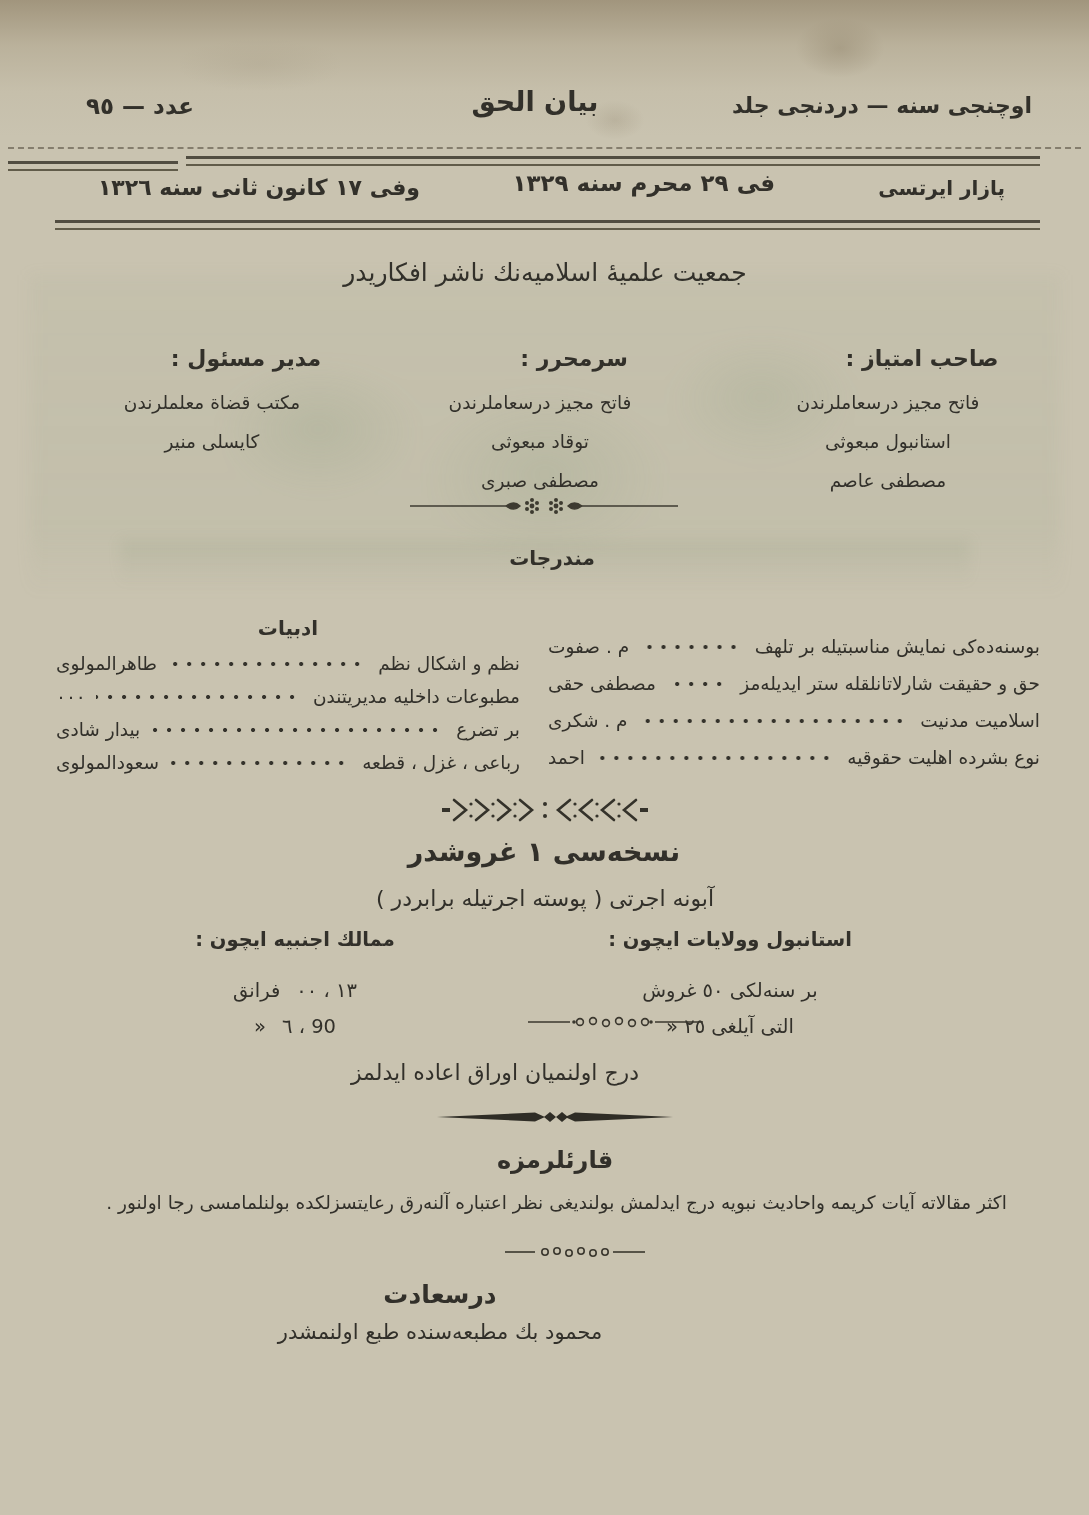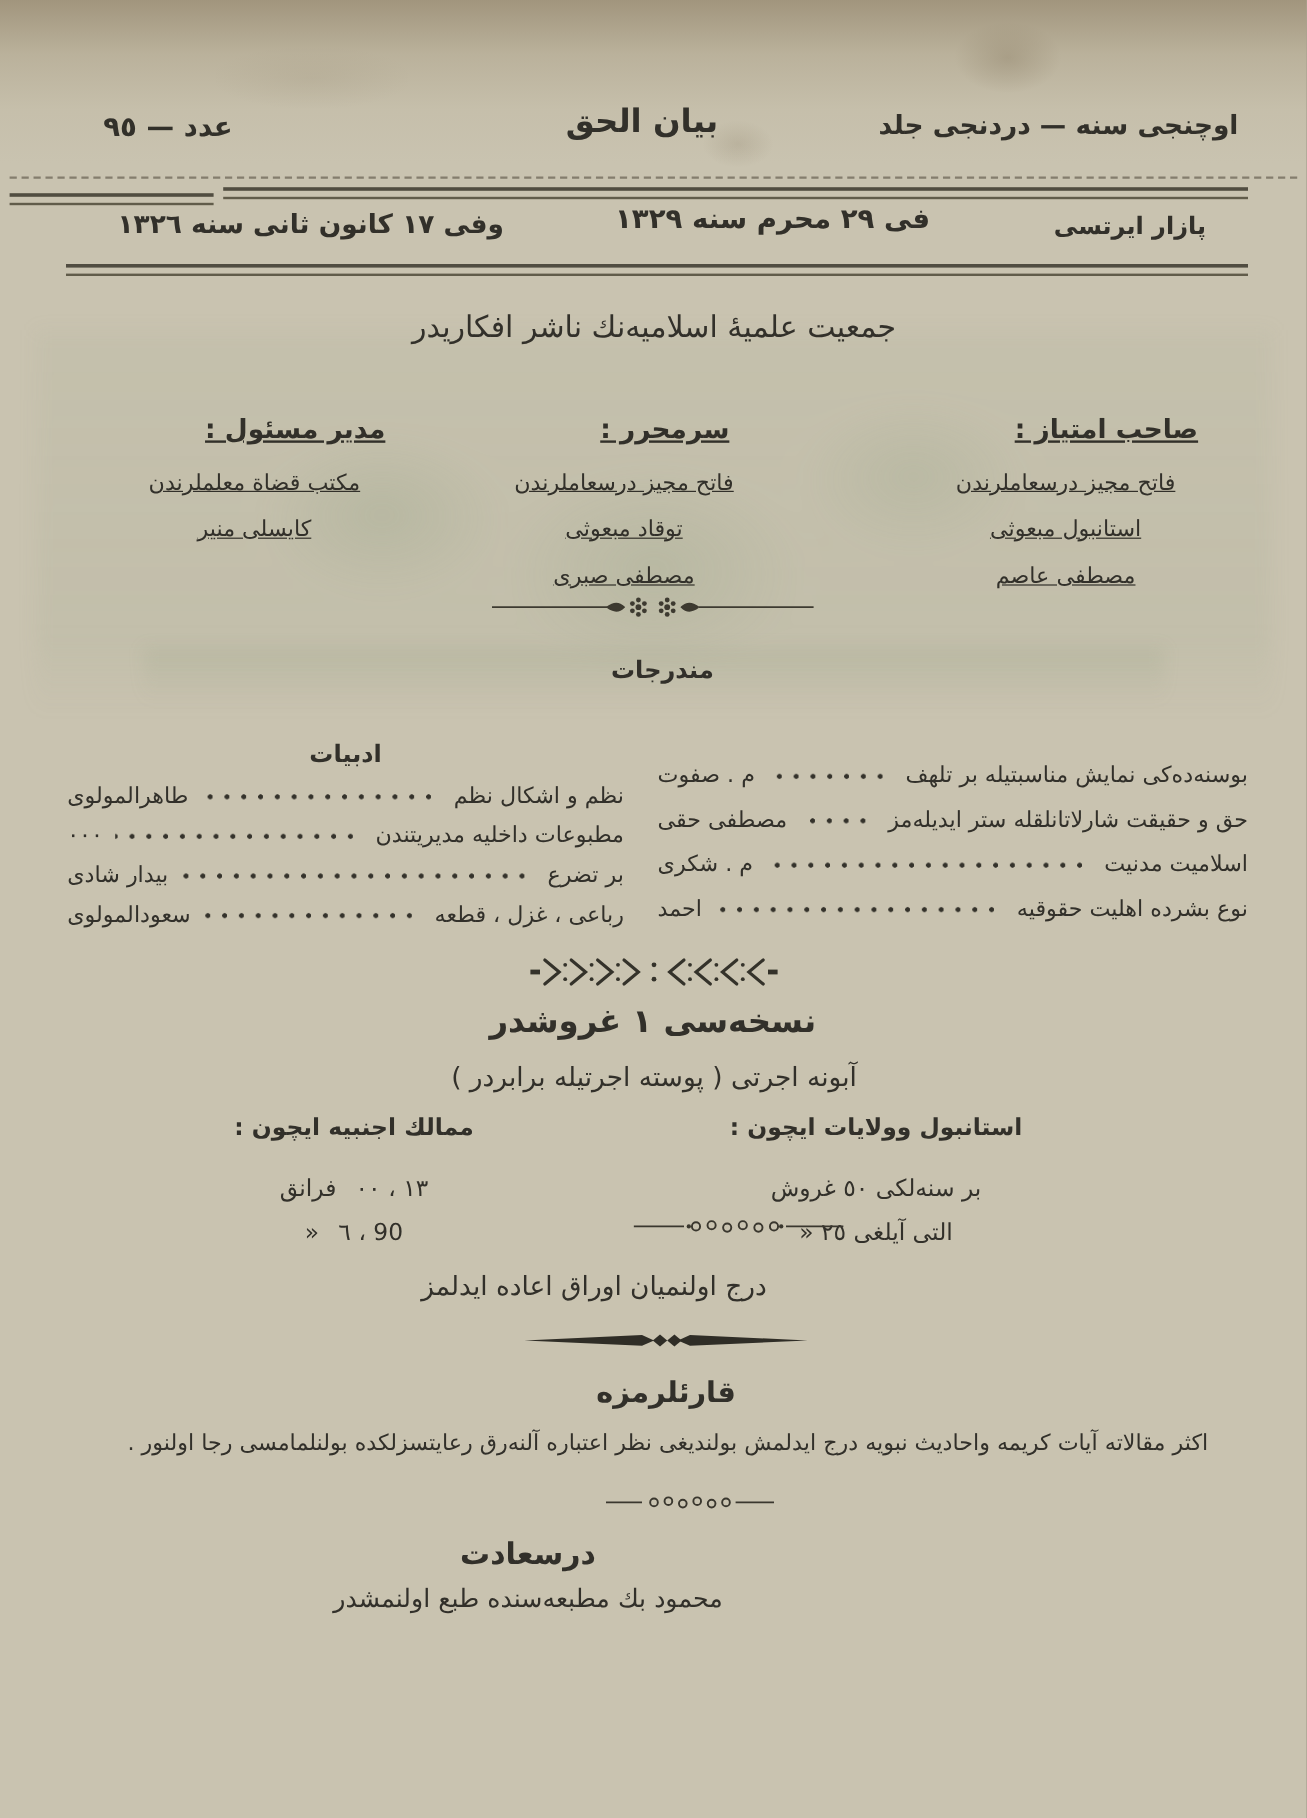--- a/index.html
+++ b/index.html
@@ -46,25 +46,25 @@
   .vol{top:93px; right:57px; font-size:22px;}
   .ttl{top:86px; left:440px; width:190px; font-size:27px;}
   .iss{top:93px; left:86px; font-size:23px;text-align:right;}
   .day{top:176px; right:84px; font-size:20px;}
   .hij{top:170px; right:314px; font-size:23px;}
   .rum{top:175px; right:669px; font-size:22px;}
 
   .publine{top:258px; left:245px; width:600px; font-size:25px;}
 
   
-  .staff-col{top:346px; z-index:10; position:absolute; text-align:center; font-size:18.5px;text-decoration:underline;}
+  .staff-col{top:346px; z-index:10; position:absolute; text-align:center; font-size:18.5px;}
   .staff-col .t{display:block; font-size:22px; font-weight:bold; transform:translateX(34px); margin-bottom:12px;}
   .staff-col .l{display:block; line-height:39px;}
   .col-owner{right:89px; width:224px;}
-  .col-editor{left:408px; width:224px;}
+  .col-editor{left:428px; width:224px;}
   .col-director{left:92px; width:240px;}
 
   
   .toc-head{top:546px; left:402px; width:300px; font-size:20px;}
   .toc-right{top:628px; right:49px; width:492px;}
   .toc-left{top:613px; left:56px; width:464px;}
   .toc-row{display:flex; align-items:center; height:37px; font-size:18.5px; white-space:nowrap;}
   .toc-left .toc-row{height:33px;}
   .lit-head{display:block; text-align:center; font-size:20px; font-weight:bold; height:34px; line-height:30px;}
   .leader{flex:1 1 auto; height:6px; margin:0 10px;

